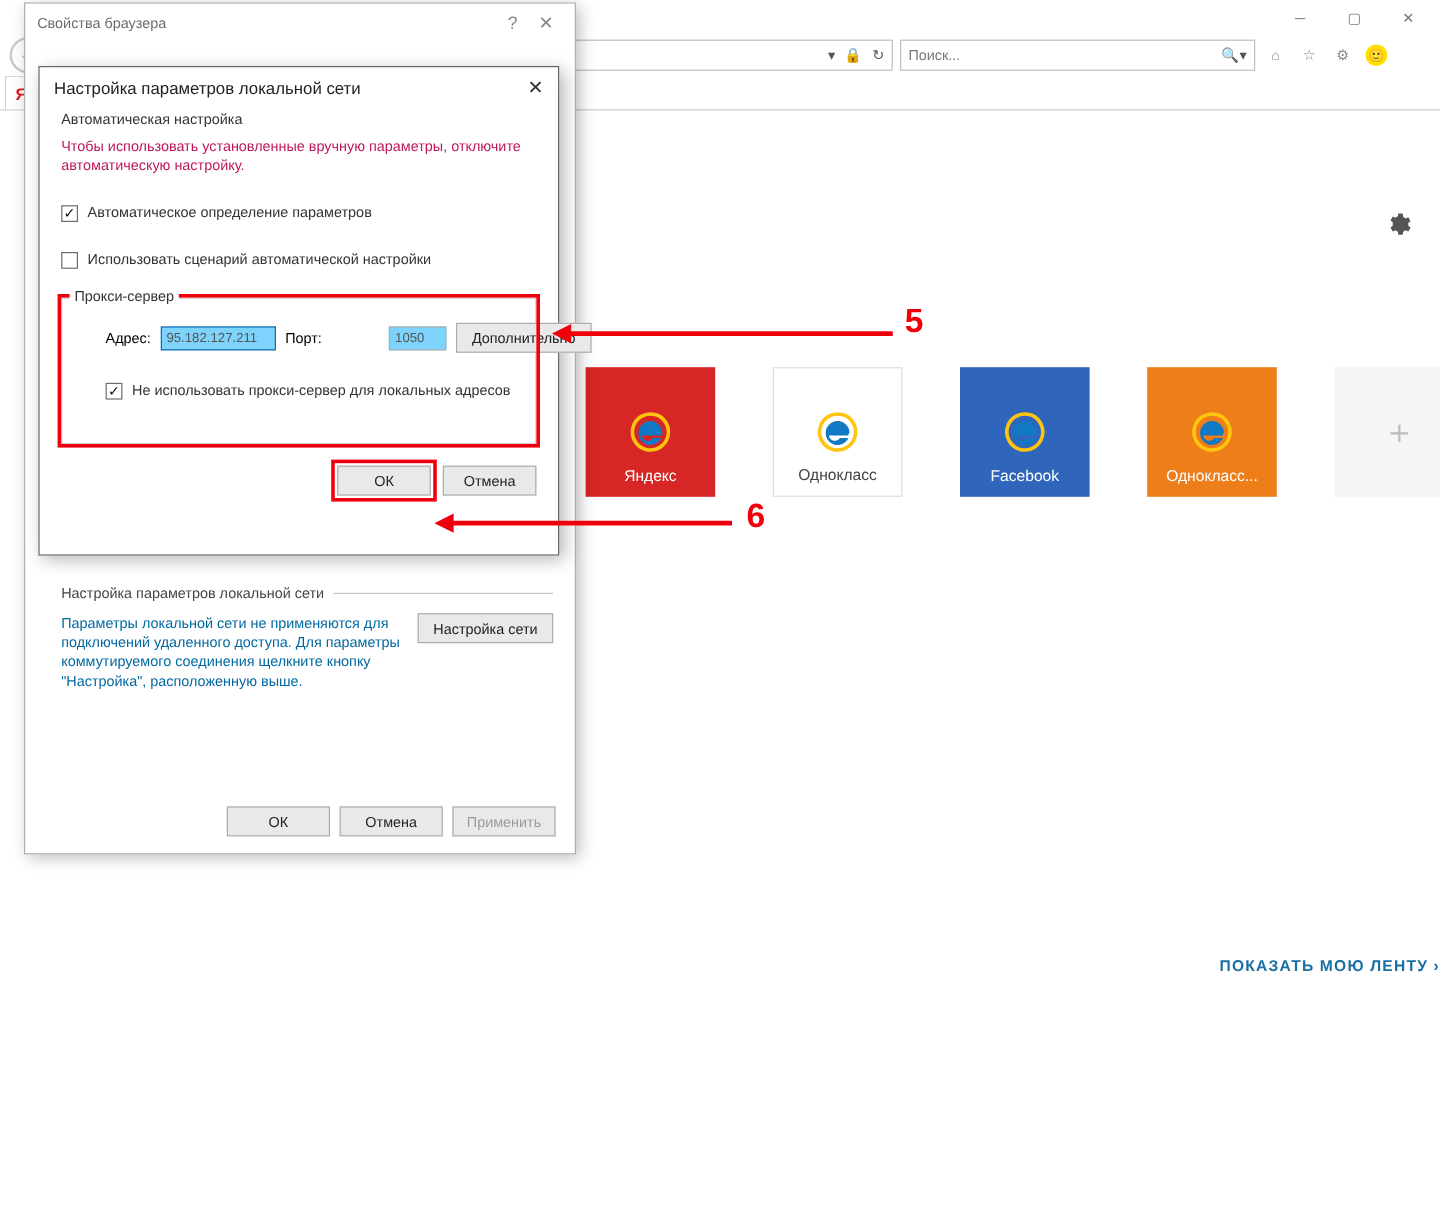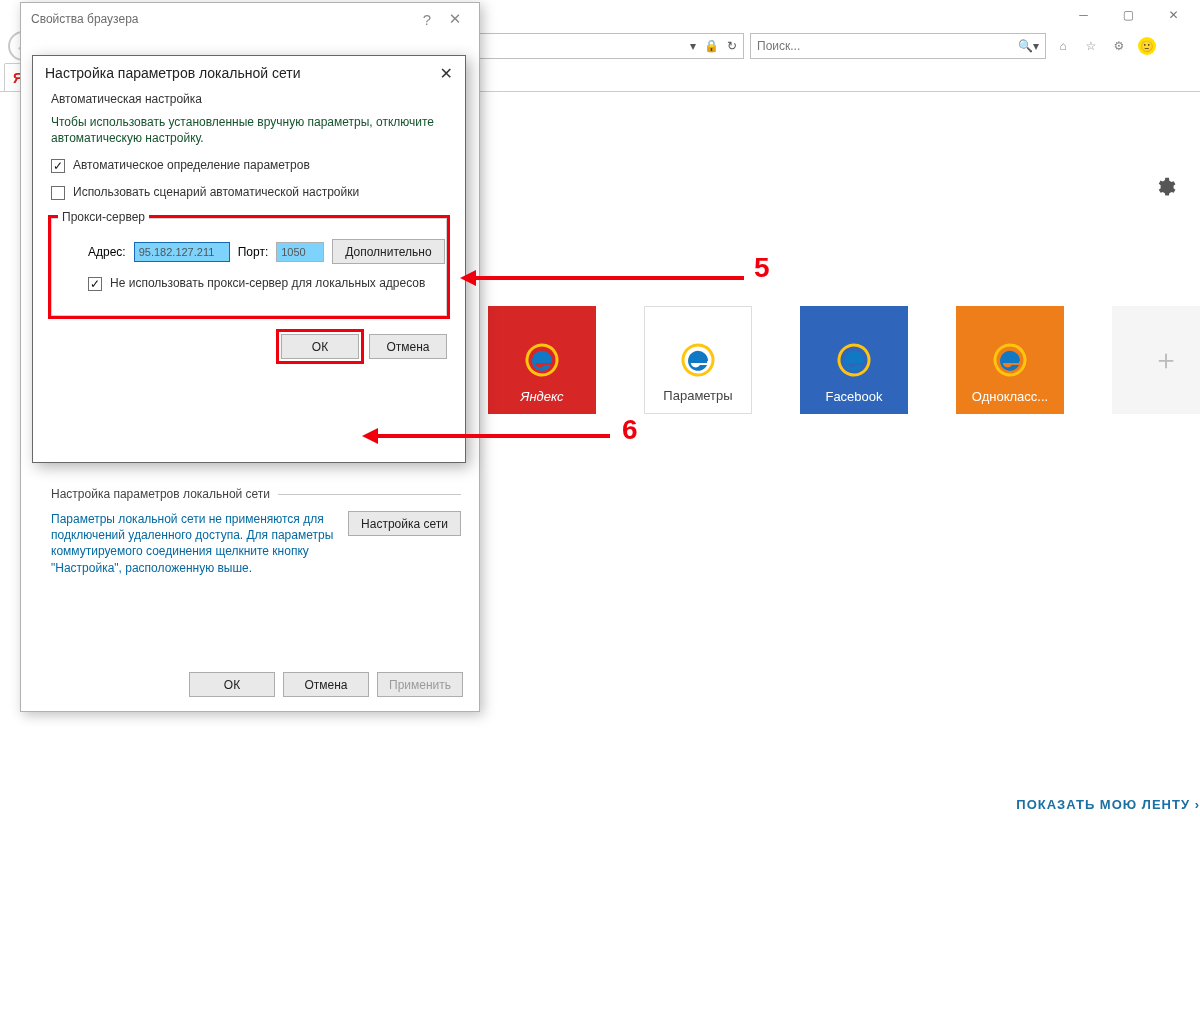--- a/index.html
+++ b/index.html
@@ -103,21 +103,21 @@
     box-shadow: 0 0 0 1px rgba(0,0,0,0.0);
   }
   .tile-label { position:absolute; bottom:10px; width:100%; text-align:center; font-size:13px;}
   .tile-add {
     background:#f5f5f5; color:#bbb; font-size:28px;
     display:flex; align-items:center; justify-content:center;
     border:none;
   }
   .tile.white { background:#fff; color:#333; border:1px solid #ddd;}
   .tile.white .tile-label{ color:#444;}
-  .tile.red {background:#d72626;font-style:italic;}
+  .tile.red {background:#d72626;}
   .tile.blue {background:#2f65ba;}
   .tile.orange {background:#ed7e1a;}
 
   .feed-link {
     position:absolute; top:797px; left:0; width:100%;
     text-align:right;
     color:#1a6fa3; font-weight:600; letter-spacing:1px; font-size:13px;
   }
   .feed-link span.chev { color:#1a6fa3; }
 
@@ -168,22 +168,22 @@
     box-shadow: 4px 4px 14px rgba(0,0,0,.3);
   }
   .dlg-child .cd-title{
     height:34px; display:flex; align-items:center; padding:0 12px;
     font-size:14px; color:#222;
   }
   .cd-close { margin-left:auto; font-size:16px; color:#333;}
 
   .cd-body { padding: 2px 18px 8px 18px; }
   .sect-title { color:#333; font-size:12px;}
-  .sect-desc { color:#14532d; margin:8px 0 10px 0; line-height:1.35; }
-  .chk-row { display:flex; align-items:flex-start; gap:8px; margin:12px 0; color:#333;}
+  .sect-desc { color:#be185d; margin:8px 0 10px 0; line-height:1.35; }
+  .chk-row { display:flex; align-items:flex-start; gap:8px; margin:24px 0; color:#333;}
   .chk {
     width:14px; height:14px; border:1px solid #6d6d6d; background:#fff;
     display:inline-flex; align-items:center; justify-content:center;
     flex-shrink:0; margin-top:1px;
   }
   .chk.checked::after{
     content:"✓"; font-size:12px; line-height:12px; color:#111;
   }
   .addr-row { display:flex; align-items:center; gap:8px; margin:8px 0 0 24px;}
   .addr-label{ color:#8c8c8c;}
@@ -203,21 +203,21 @@
     position:absolute; top:-9px; left:6px;
     background:#fff; padding:0 4px; font-size:12px; color:#333;
   }
   .red-highlight{
     position:absolute; inset:-4px;
     border:3px solid #ef000c;
     pointer-events:none;
   }
   .proxy-addr-row{ display:flex; align-items:center; gap:8px; margin:10px 0 8px 24px;}
   .proxy-addr-row .txt.addr{ width:96px; border:1px solid #1769b5;}
-  .proxy-addr-row .txt.port{ width:48px;}
+  .proxy-addr-row .txt.port{ width:48px;margin-left:48px;}
   .chk-sub { margin-left:24px;}
 
   .cd-buttons{
     display:flex; gap:10px; justify-content:flex-end;
     padding:10px 18px 0 18px;
   }
   .ok-highlight{
     position:relative;
   }
   .ok-highlight::after{
@@ -295,21 +295,21 @@
     </div>
     <div class="tile-label">Яндекс</div>
   </div>
   <div class="tile white">
     <div class="ie-e">
       <svg width="42" height="42" viewBox="0 0 42 42">
           <circle cx="21" cy="21" r="15" fill="none" stroke="#ffc40d" stroke-width="3" transform="rotate(-30 21 21)"></circle>
           <path fill="#1179c3" d="M11 22h20a10 10 0 1 0-.9 4H23a5 5 0 0 1-9.2-2H30a10 10 0 0 0 .2-2 10 10 0 0 0-19.2 0z"></path>
         </svg>
     </div>
-    <div class="tile-label">Параметры</div>
+    <div class="tile-label">Однокласс</div>
   </div>
   <div class="tile blue">
     <div class="ie-e">
       <svg width="42" height="42" viewBox="0 0 42 42">
           <circle cx="21" cy="21" r="15" fill="none" stroke="#ffc40d" stroke-width="3" transform="rotate(-30 21 21)"></circle>
           <path fill="#1179c3" d="M11 22h20a10 10 0 1 0-.9 4H23a5 5 0 0 1-9.2-2H30a10 10 0 0 0 .2-2 10 10 0 0 0-19.2 0z"></path>
         </svg>
     </div>
     <div class="tile-label">Facebook</div>
   </div>

